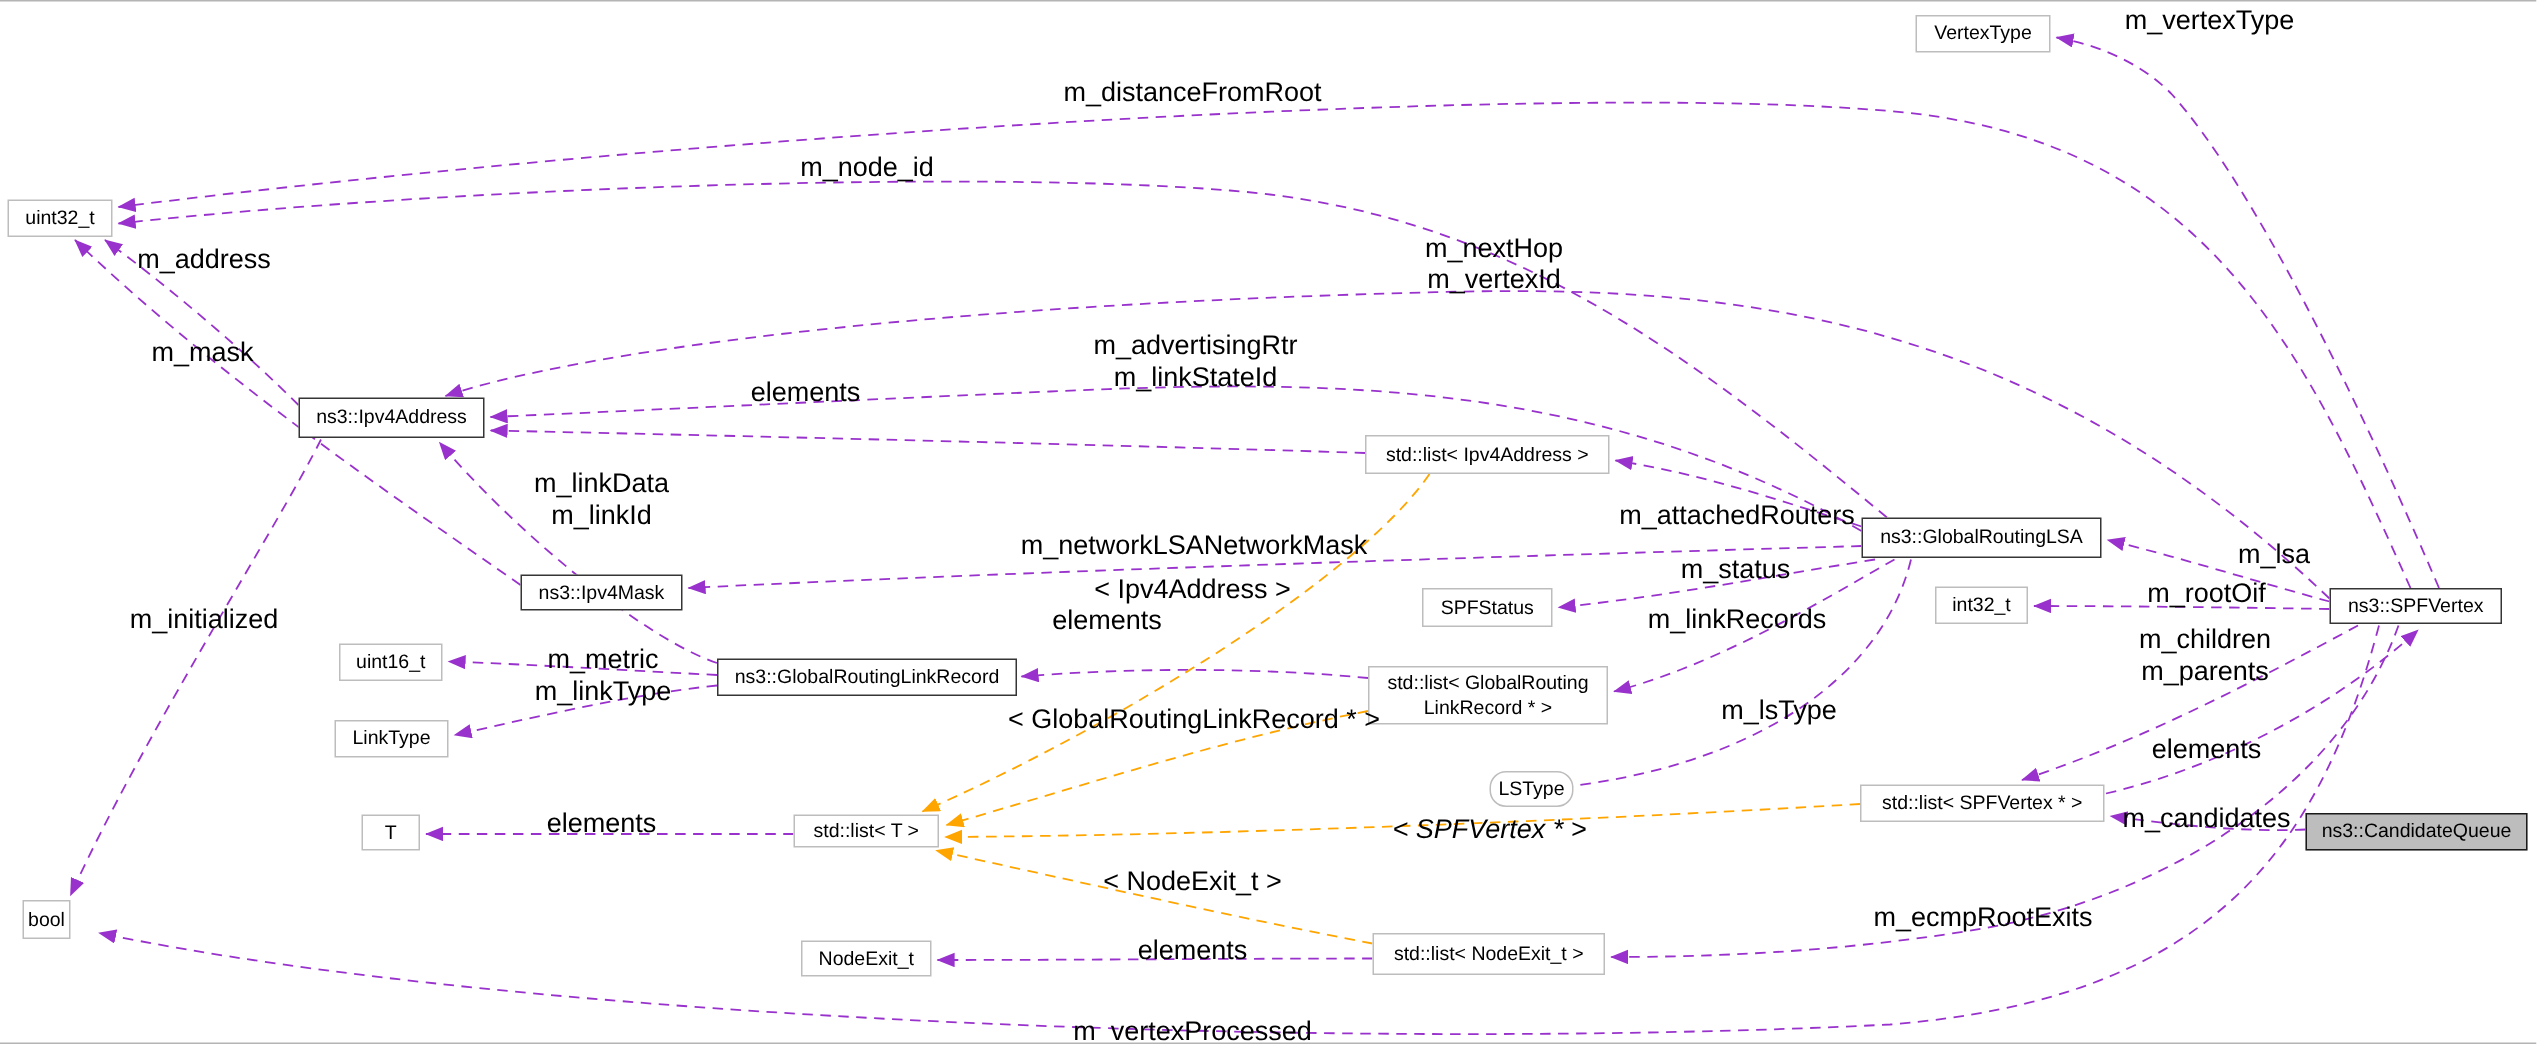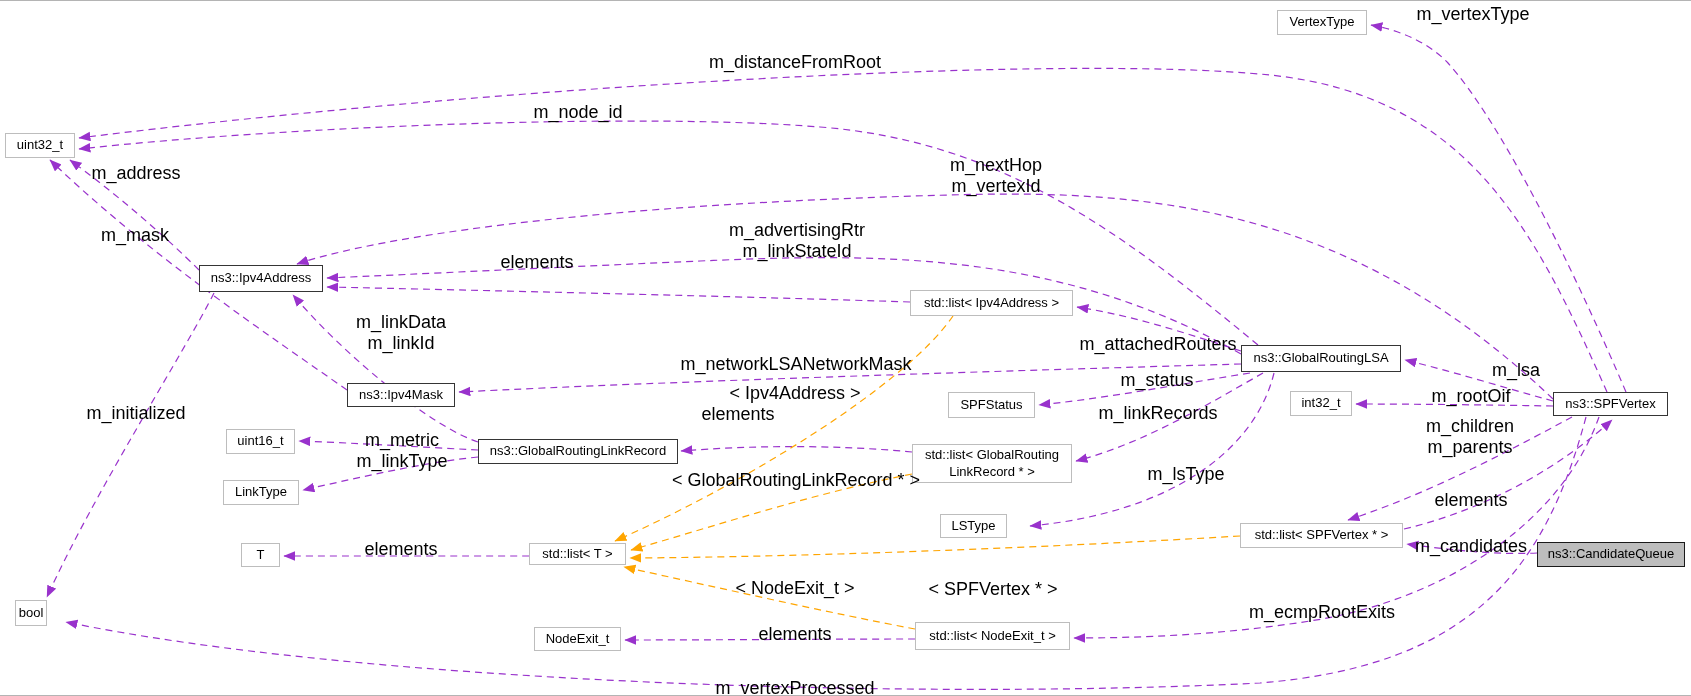--- a/index.html
+++ b/index.html
@@ -82,21 +82,21 @@
       <div class="node bold" style="left: 347px; top: 382px; width: 108px; height: 24px;">ns3::Ipv4Mask</div>
       <div class="node plain" style="left: 948px; top: 391px; width: 87px; height: 26px;">SPFStatus</div>
       <div class="node bold" style="left: 1241px; top: 344px; width: 160px; height: 27px;">ns3::GlobalRoutingLSA</div>
       <div class="node plain" style="left: 1290px; top: 390px; width: 62px; height: 25px;">int32_t</div>
       <div class="node bold" style="left: 1553px; top: 391px; width: 115px; height: 24px;">ns3::SPFVertex</div>
       <div class="node plain" style="left: 226px; top: 428px; width: 69px; height: 25px;">uint16_t</div>
       <div class="node bold" style="left: 478px; top: 438px; width: 200px; height: 25px;">ns3::GlobalRoutingLinkRecord</div>
       <div class="node plain" style="left: 912px; top: 443px; width: 160px; height: 39px;">std::list&lt; GlobalRouting
 LinkRecord * &gt;</div>
       <div class="node plain" style="left: 223px; top: 479px; width: 76px; height: 25px;">LinkType</div>
-      <div class="node plain" style="left: 940px; top: 513px; width: 67px; height: 24px;">LSType</div>
+      <div class="node plain" style="left: 993px; top: 513px; width: 56px; height: 24px; border-radius: 11px;">LSType</div>
       <div class="node plain" style="left: 1240px; top: 522px; width: 163px; height: 25px;">std::list&lt; SPFVertex * &gt;</div>
       <div class="node plain" style="left: 241px; top: 542px; width: 39px; height: 24px;">T</div>
       <div class="node plain" style="left: 529px; top: 542px; width: 97px; height: 22px;">std::list&lt; T &gt;</div>
       <div class="node main" style="left: 1537px; top: 541px; width: 148px; height: 25px;">ns3::CandidateQueue</div>
       <div class="node plain" style="left: 15px; top: 599px; width: 32px; height: 26px;">bool</div>
       <div class="node plain" style="left: 534px; top: 626px; width: 87px; height: 24px;">NodeExit_t</div>
       <div class="node plain" style="left: 915px; top: 621px; width: 155px; height: 28px;">std::list&lt; NodeExit_t &gt;</div>
     </div>
   <div id="labels-layer">
       <div class="elabel" style="left: 1473px; top: 13px;">m_vertexType</div>
@@ -122,19 +122,19 @@
       <div class="elabel" style="left: 738px; top: 413px;">elements</div>
       <div class="elabel" style="left: 1470px; top: 436px;">m_children
 m_parents</div>
       <div class="elabel" style="left: 402px; top: 439px;">m_metric</div>
       <div class="elabel" style="left: 402px; top: 460px;">m_linkType</div>
       <div class="elabel" style="left: 796px; top: 479px;">&lt; GlobalRoutingLinkRecord * &gt;</div>
       <div class="elabel" style="left: 1158px; top: 473px; margin-left: 28px;">m_lsType</div>
       <div class="elabel" style="left: 1471px; top: 499px;">elements</div>
       <div class="elabel" style="left: 1471px; top: 545px;">m_candidates</div>
       <div class="elabel" style="left: 401px; top: 548px;">elements</div>
-      <div class="elabel" style="left: 993px; top: 588px;">&lt; SPFVertex * &gt;</div>
+      <div class="elabel" style="left: 993px; top: 552px; font-style: italic;">&lt; SPFVertex * &gt;</div>
       <div class="elabel" style="left: 795px; top: 587px;">&lt; NodeExit_t &gt;</div>
       <div class="elabel" style="left: 1322px; top: 611px;">m_ecmpRootExits</div>
       <div class="elabel" style="left: 795px; top: 633px;">elements</div>
       <div class="elabel" style="left: 795px; top: 687px;">m_vertexProcessed</div>
     </div>
 </div>
 
 </body></html>

